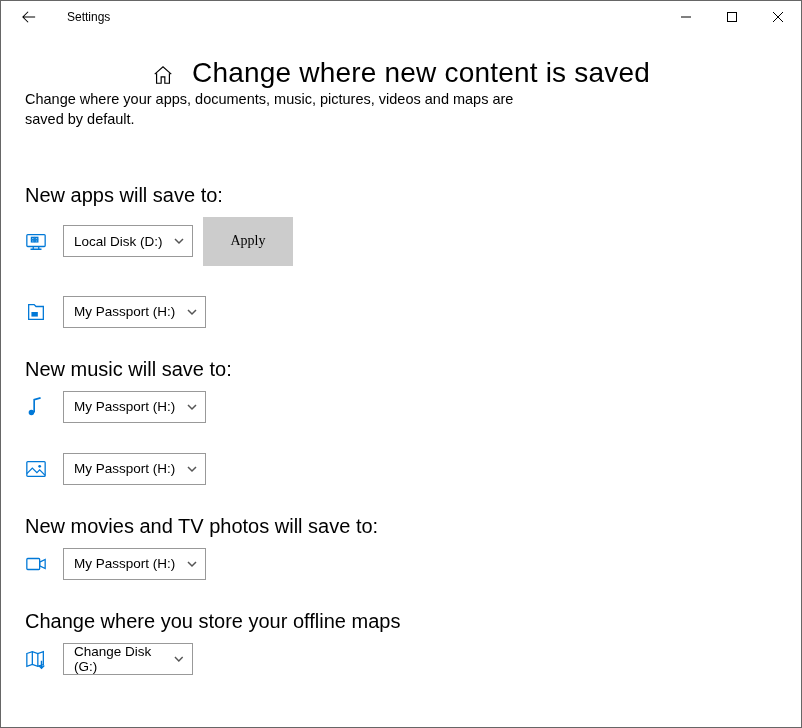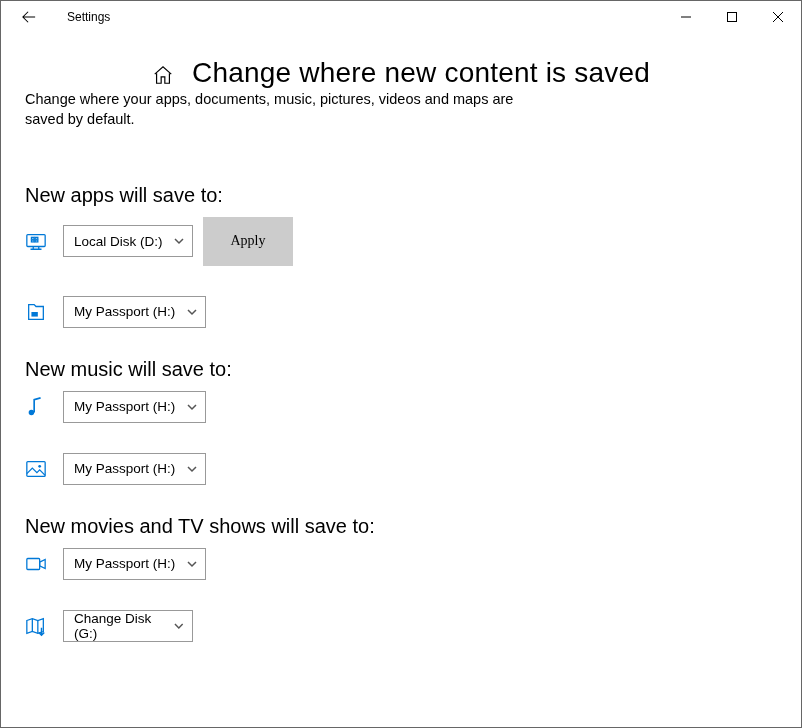--- a/index.html
+++ b/index.html
@@ -232,36 +232,37 @@
       <div class="select wide">
         <span>My Passport (H:)</span>
         <svg class="chevron" viewBox="0 0 10 10">
             <path d="M1 3 L5 7 L9 3"></path>
           </svg>
       </div>
     </div>
   </div>
 
   <div class="row">
-    <div class="row-label">New movies and TV shows will save to:</div>
+    <div class="row-label">New movies and TV photos will save to:</div>
     <div class="row-controls">
       <svg class="cat-icon" viewBox="0 0 24 24" fill="none" stroke="#0078d7" stroke-width="1.4">
         <rect x="2" y="6" width="14" height="12" rx="1"></rect>
         <path d="M16 10 L22 7 L22 17 L16 14 Z"></path>
       </svg>
       <div class="select wide">
         <span>My Passport (H:)</span>
         <svg class="chevron" viewBox="0 0 10 10">
             <path d="M1 3 L5 7 L9 3"></path>
           </svg>
       </div>
     </div>
   </div>
 
   <div class="row">
+    <div class="row-label">Change where you store your offline maps</div>
     <div class="row-controls">
       <svg class="cat-icon" viewBox="0 0 24 24" fill="none" stroke="#0078d7" stroke-width="1.4">
         <path d="M2 6 L8 4 L14 6 L20 4 L20 18 L14 20 L8 18 L2 20 Z"></path>
         <path d="M8 4 L8 18 M14 6 L14 20"></path>
         <path d="M18 14 L18 22 M15 19 L18 22 L21 19" stroke-width="1.6"></path>
       </svg>
       <div class="select">
         <span>Change Disk (G:)</span>
         <svg class="chevron" viewBox="0 0 10 10">
             <path d="M1 3 L5 7 L9 3"></path>

